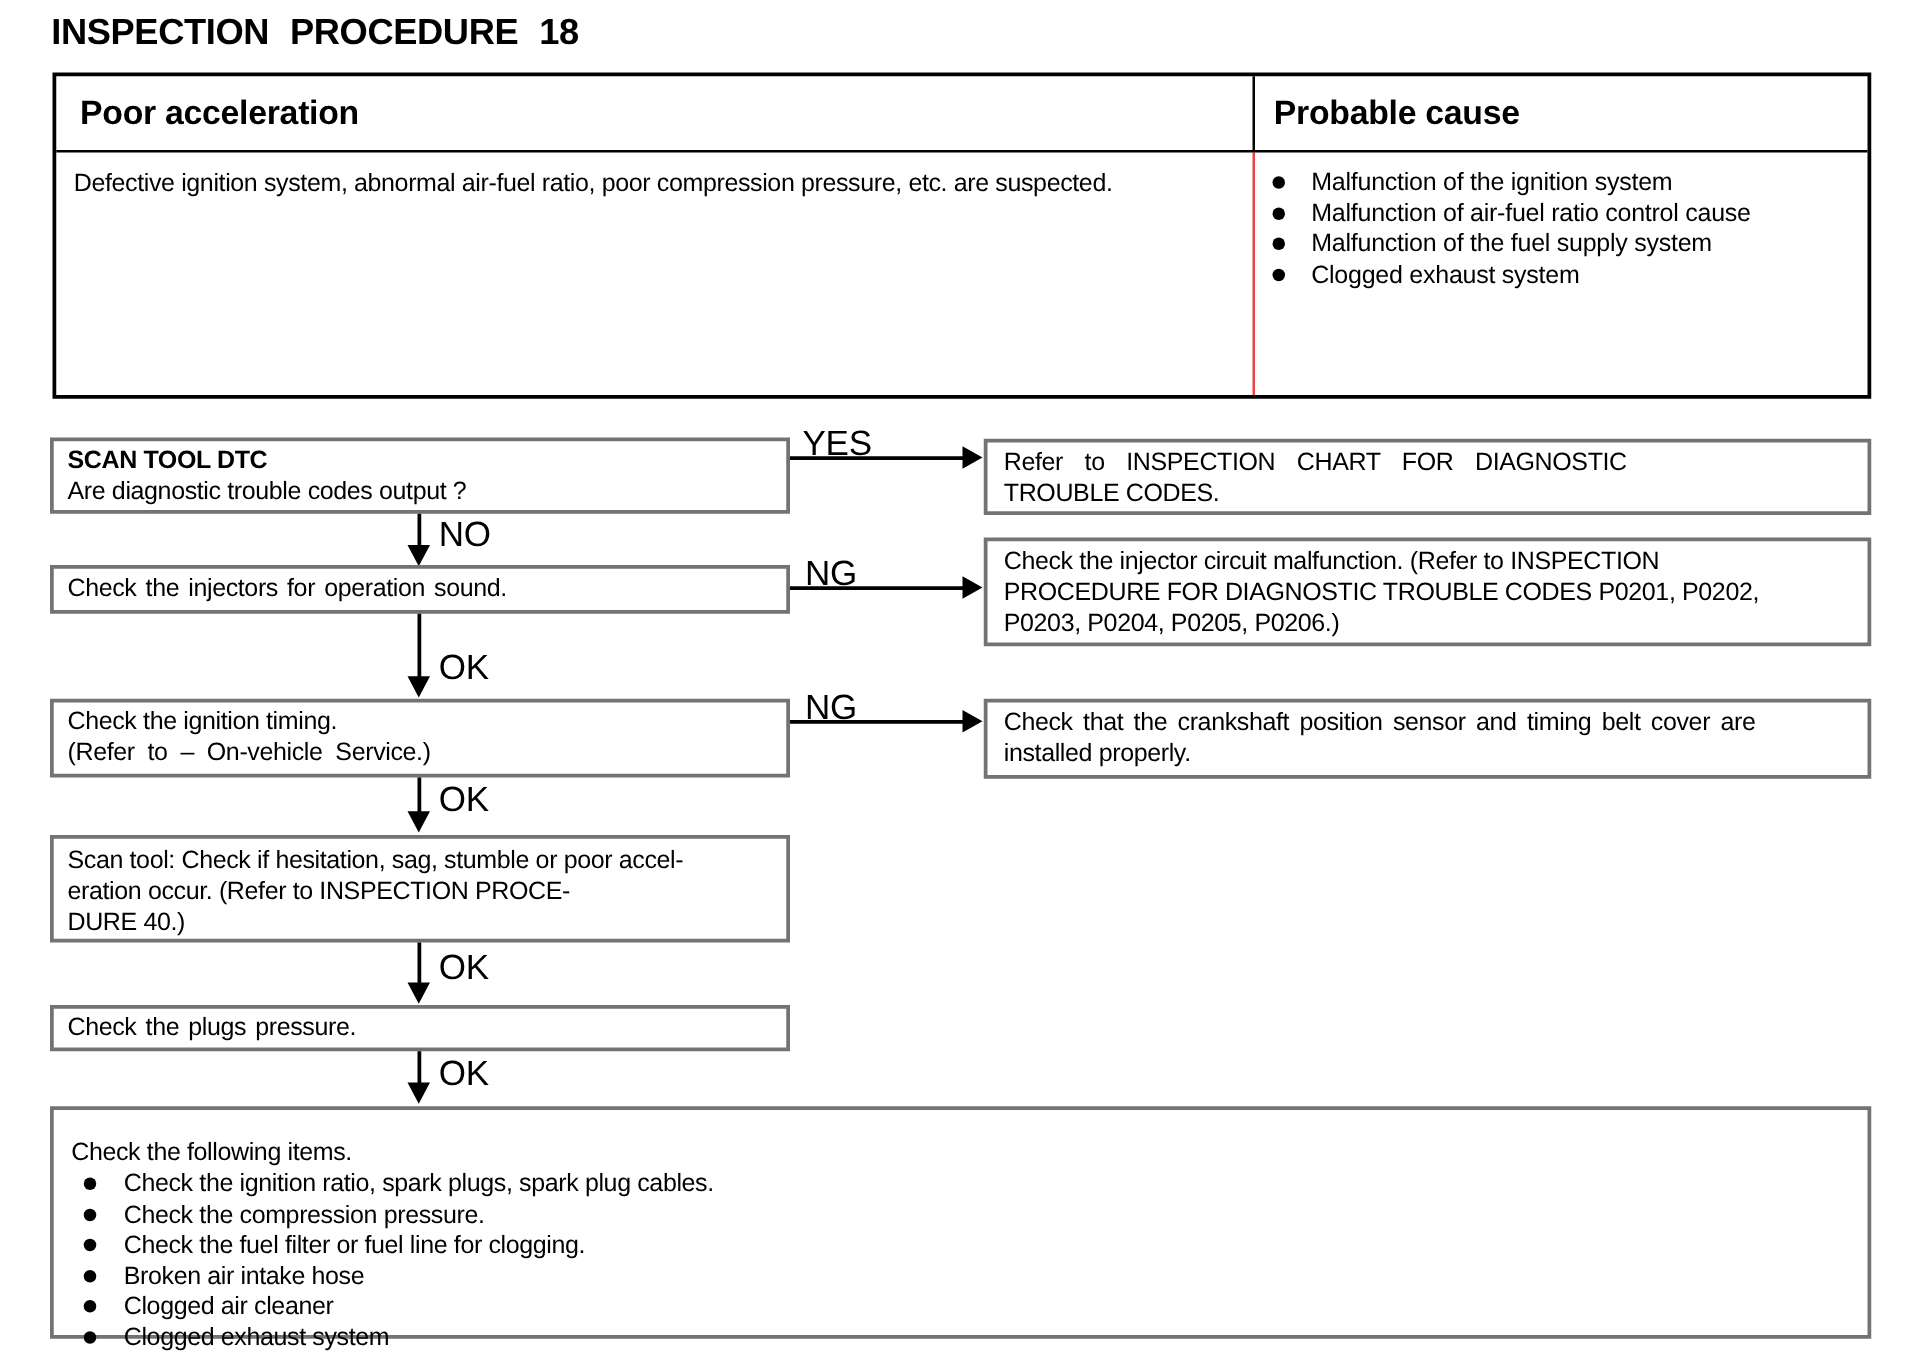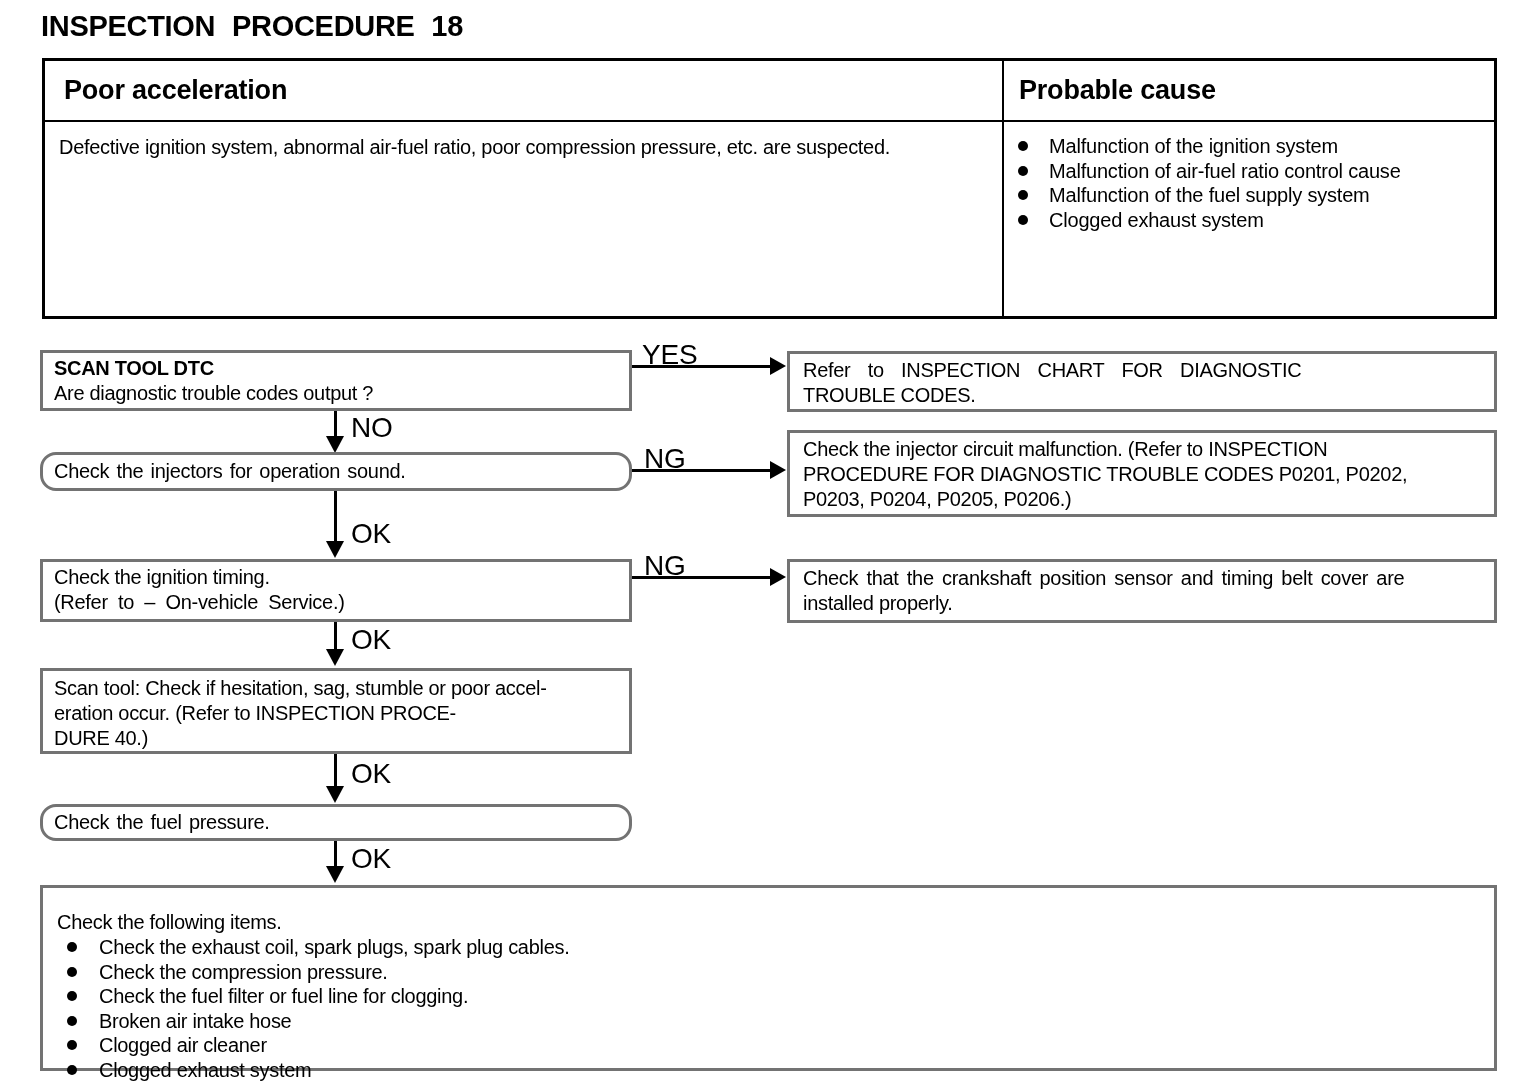--- a/index.html
+++ b/index.html
@@ -19,21 +19,21 @@
     border:3px solid #000;box-sizing:border-box;
     display:grid;grid-template-columns:959px 1fr;grid-template-rows:61px 1fr;
   }
   .sym-table .hcell{
     font-size:27px;font-weight:bold;display:flex;align-items:center;
     box-sizing:border-box;border-bottom:2px solid #000;letter-spacing:-0.2px;
   }
   .sym-table .h-left{padding-left:19px;border-right:2px solid #000;}
   .sym-table .h-right{padding-left:15px;}
   .sym-table .b-left{
-    box-sizing:border-box;border-right:2px solid #000000;
+    box-sizing:border-box;border-right:2px solid #ef4444;
     font-size:20px;line-height:25px;padding:13px 8px 0 14px;letter-spacing:-0.3px;
   }
   .sym-table .b-right{box-sizing:border-box;padding-top:12px;font-size:20px;}
   .brow{display:flex;line-height:24.5px;letter-spacing:-0.2px;}
   .bullet{
     flex:0 0 auto;width:10px;height:10px;border-radius:50%;background:#000;
     margin:7px 21px 0 14px;
   }
   
   .flowbox{
@@ -42,21 +42,21 @@
   }
   .fl-left{left:40px;width:592px;}
   .fl-right{left:787px;width:710px;}
   .pad{padding:3px 10px 0 11px;}
   .padr{padding:4px 12px 0 13px;}
   .vcenter{display:flex;align-items:center;padding-left:11px;}
   .bold{font-weight:bold;}
   .ws12{word-spacing:12px;}
   .ws5{word-spacing:5px;}
   .ws3{word-spacing:3px;}
-  .ws2{word-spacing:2px;border-radius:16px;}
+  .ws2{word-spacing:2px;}
   
   .hline{position:absolute;height:3px;background:#000;}
   .vline{position:absolute;width:3px;background:#000;}
   .harrow{
     position:absolute;width:0;height:0;
     border-top:9px solid transparent;border-bottom:9px solid transparent;
     border-left:16px solid #000;
   }
   .varrow{
     position:absolute;width:0;height:0;
@@ -149,31 +149,31 @@
   <div class="flowbox fl-left pad" style="top:668px;height:86px;padding-top:5px;">
     <div>Scan tool: Check if hesitation, sag, stumble or poor accel-</div>
     <div>eration occur. (Refer to INSPECTION  PROCE-</div>
     <div>DURE 40.)</div>
   </div>
 
   <div class="vline" style="left:334px;top:754px;height:34px;"></div>
   <div class="varrow" style="left:326px;top:786px;"></div>
   <div class="clabel" style="left:351px;top:758px;">OK</div>
 
-  <div class="flowbox fl-left vcenter ws2" style="top:804px;height:37px;">Check the fuel pressure.</div>
+  <div class="flowbox fl-left vcenter ws2" style="top:804px;height:37px;">Check the plugs pressure.</div>
 
   <div class="vline" style="left:334px;top:841px;height:28px;"></div>
   <div class="varrow" style="left:326px;top:866px;"></div>
   <div class="clabel" style="left:351px;top:843px;">OK</div>
 
   <div class="flowbox" style="left:40px;top:885px;width:1457px;height:186px;">
     <div class="final-intro">Check the following items.</div>
     <div class="frow">
         <span class="bullet"></span>
-        <span>Check the exhaust coil, spark plugs, spark plug cables.</span>
+        <span>Check the ignition ratio, spark plugs, spark plug cables.</span>
       </div>
     <div class="frow">
         <span class="bullet"></span>
         <span>Check the compression pressure.</span>
       </div>
     <div class="frow">
         <span class="bullet"></span>
         <span>Check the fuel filter or fuel line for clogging.</span>
       </div>
     <div class="frow">

